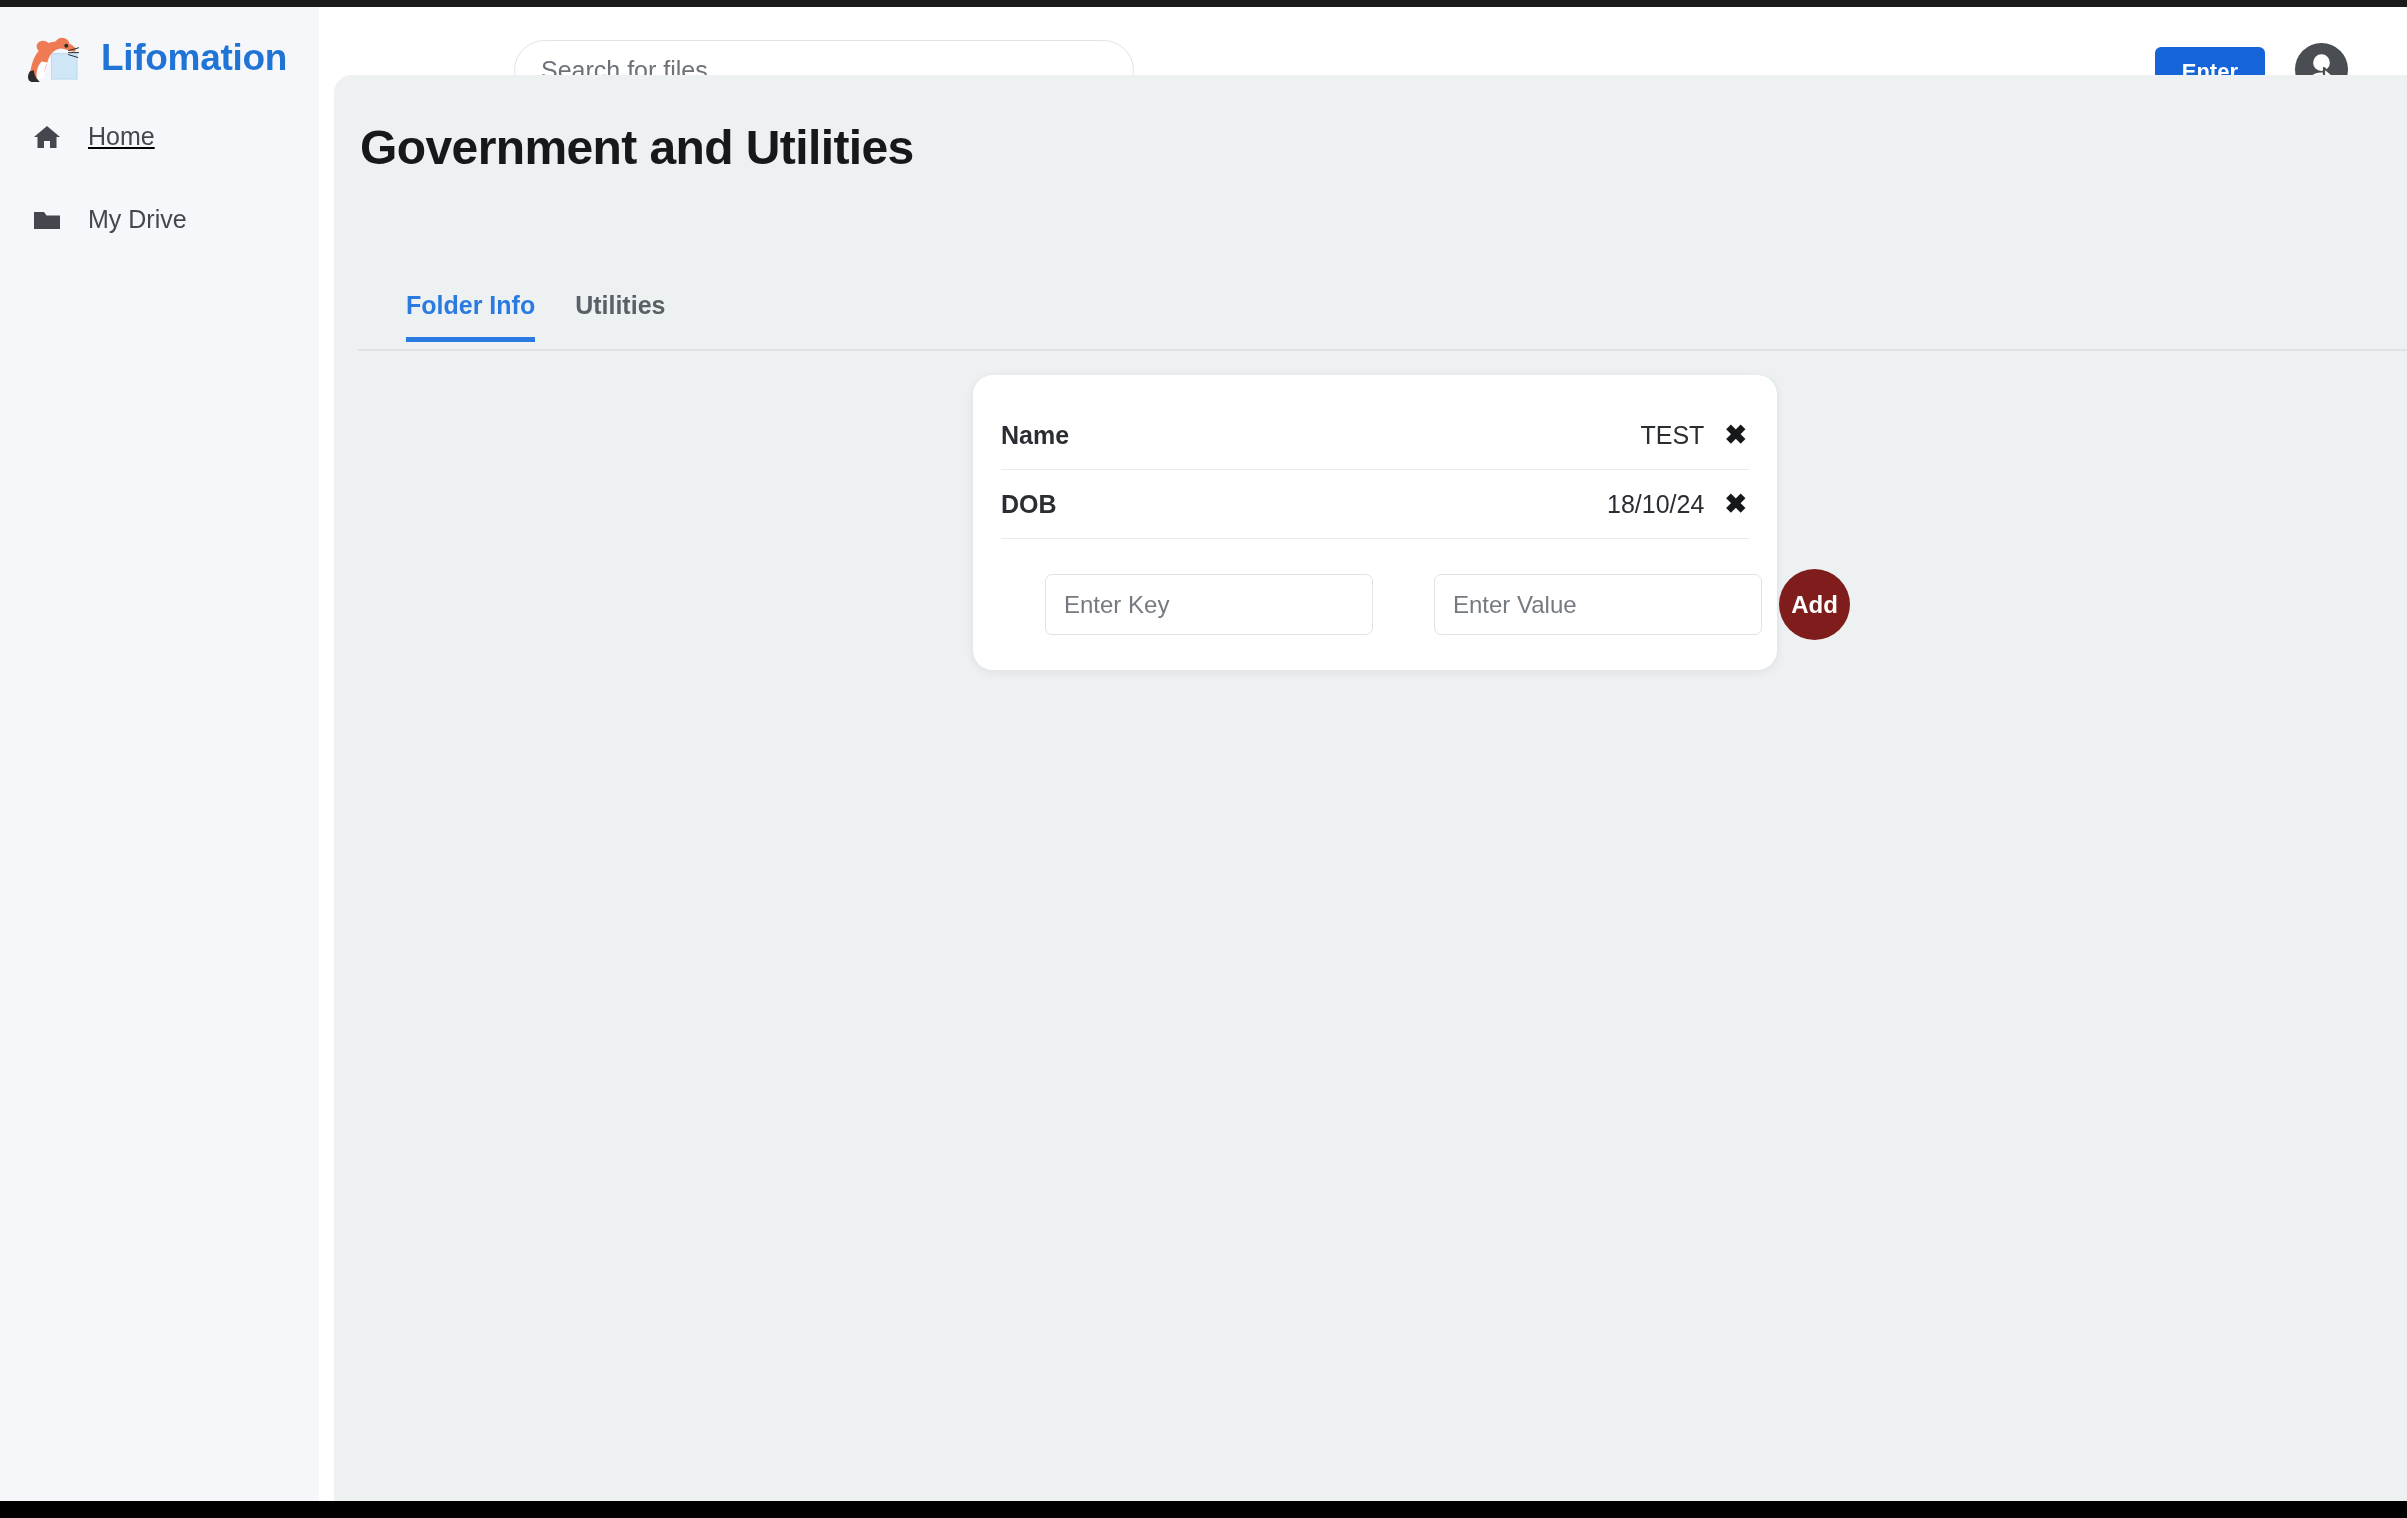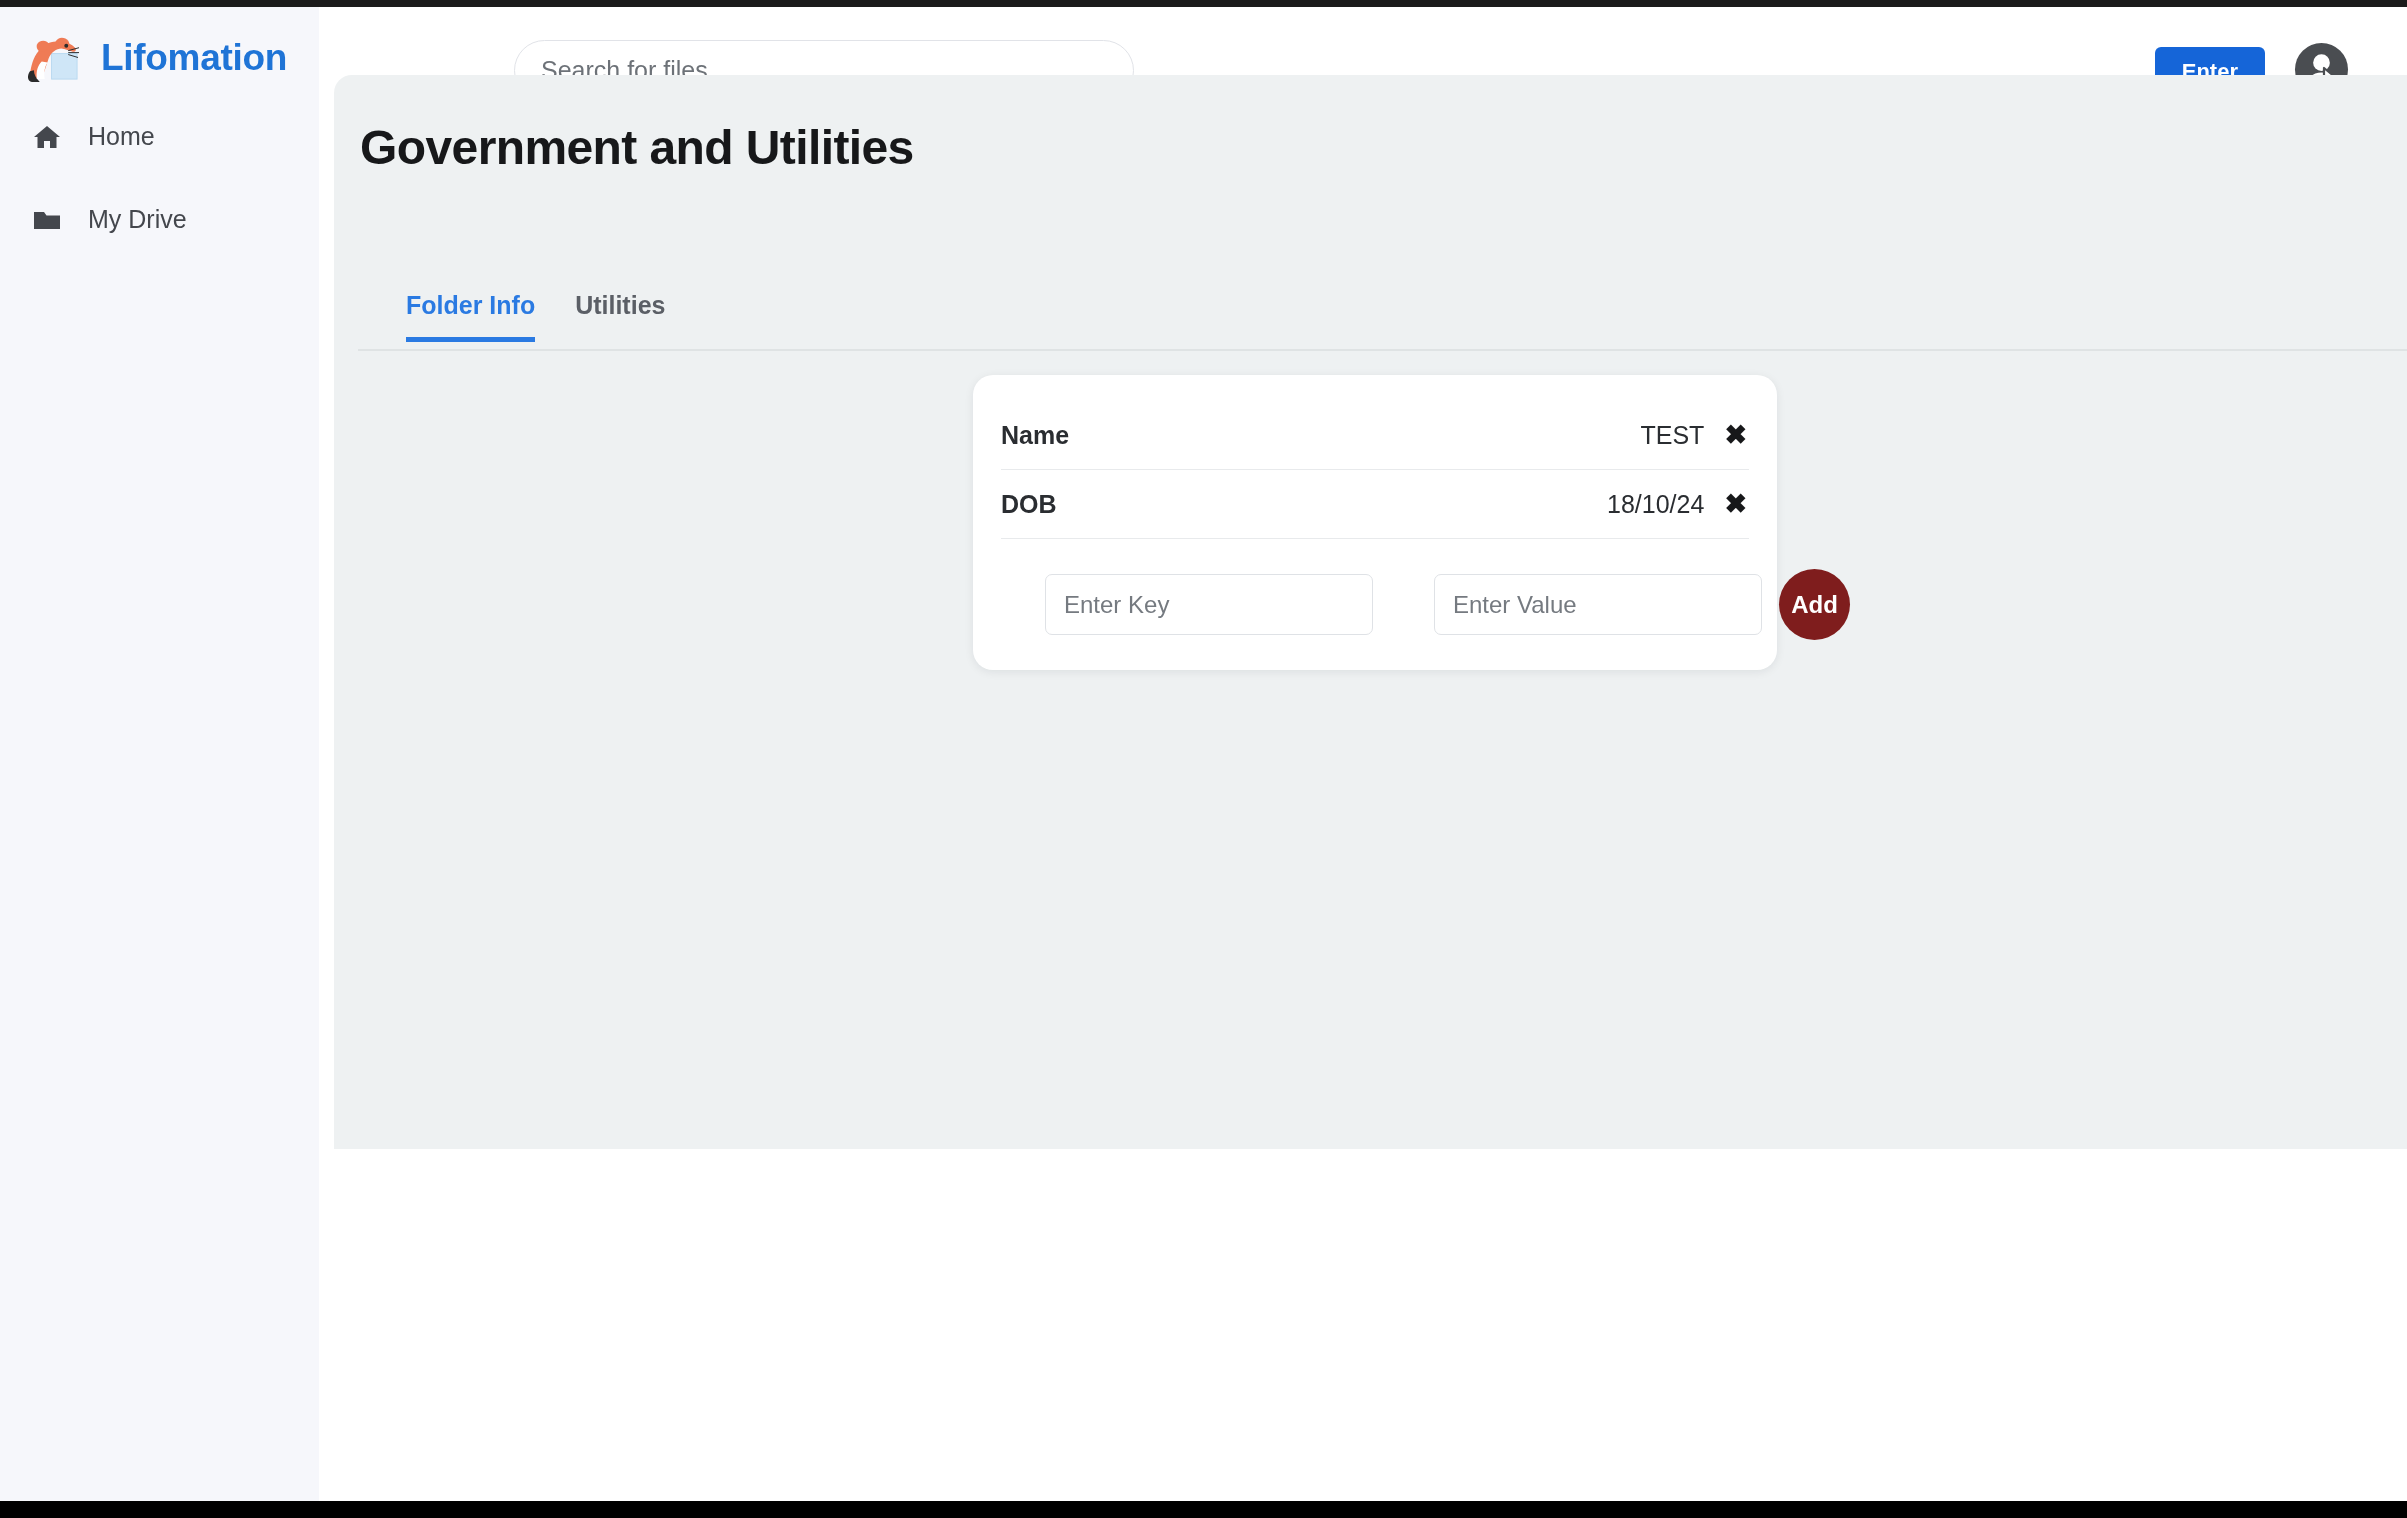--- a/index.html
+++ b/index.html
@@ -91,28 +91,28 @@
   .sidebar {
     position: absolute; left: 0; top: 75px;
     width: 319px; height: 1426px;
     background: #f6f7fb;
   }
   .nav-item {
     display: flex; align-items: center; gap: 26px;
     height: 51px; padding: 0 0 0 32px;
     cursor: pointer; margin-top: 32px;
   }
-  .nav-item:first-child { margin-top: 36px; }
+  .nav-item:first-child { margin-top: 36px; text-decoration: underline; }
   .nav-icon { width: 30px; height: 30px; flex: 0 0 30px; display:block; }
   .nav-label { font-size: 25px; color: #44474d; font-weight: 400; }
 
   
   .main {
     position: absolute; left: 334px; top: 75px;
-    width: 2074px; height: 1074px;
+    width: 2074px; height: 1426px;
     background: #eef1f2;
     border-top-left-radius: 18px;
   }
   .page-title {
     position: absolute; left: 26px; top: 45px;
     font-size: 48px; font-weight: 700; color: #17181a;
     letter-spacing: -0.6px;
   }
 
   .tabs {

